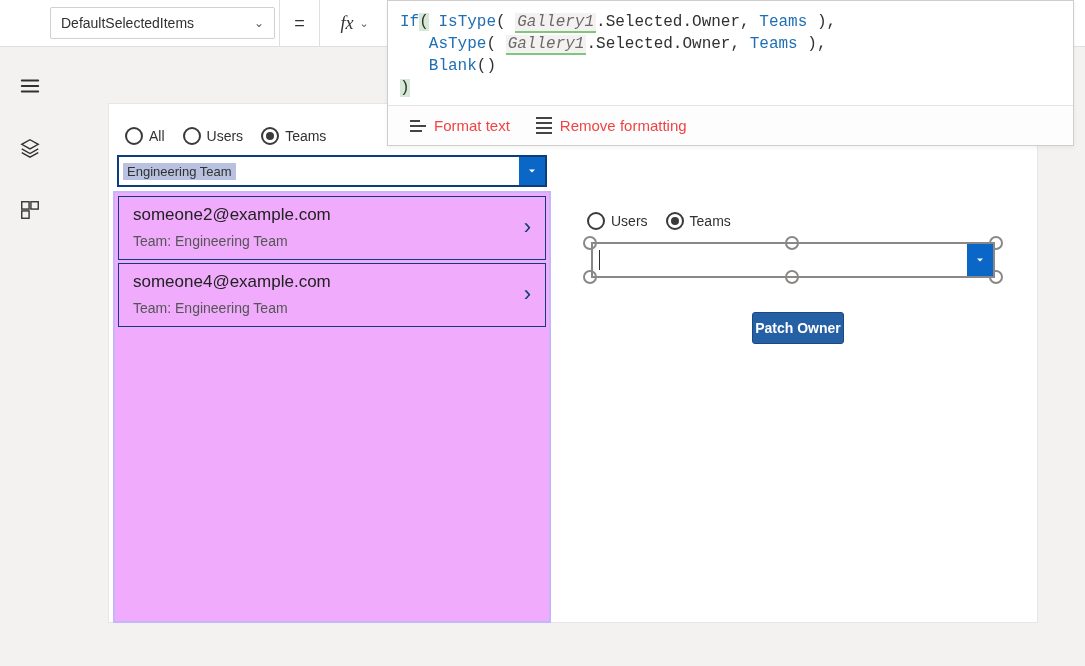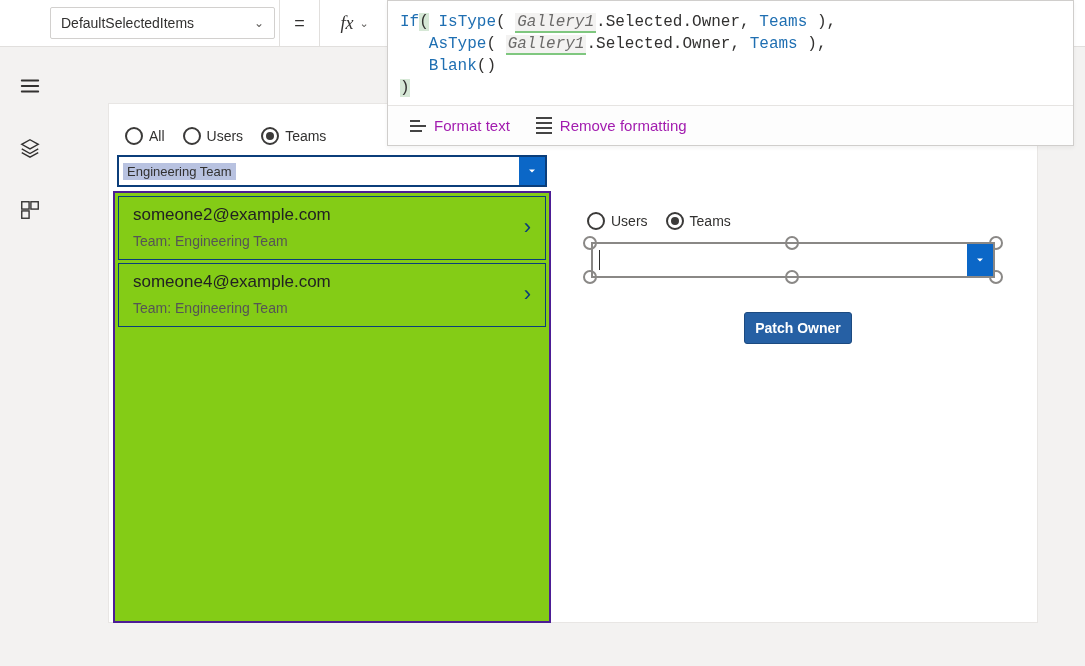--- a/index.html
+++ b/index.html
@@ -126,21 +126,21 @@
   .formula-code .ob, .formula-code .cb { color: #323130; }
   .paren-hi { background: #d6e8d6; }
   .formula-toolbar {
     display: flex;
     align-items: center;
     gap: 26px;
     height: 40px;
     border-top: 1px solid #e6e4e2;
     padding-left: 22px;
     font-size: 15px;
-    color: #a21caf;
+    color: #ef4444;
     background: #fdfdfd;
   }
   .formula-toolbar .ti { display: flex; gap: 8px; align-items: center; cursor: pointer; }
 
   
   .left-panel {
     position: absolute;
     left: 4px;
     top: 15px;
     width: 438px;
@@ -164,23 +164,23 @@
   .combo .dd-btn {
     width: 26px; height: 100%;
     background: #0b67c7;
     position: absolute; right: 0; top:0;
     display:flex; align-items:center; justify-content:center;
   }
   .combo .dd-btn svg { fill:#fff; width:12px; height:12px; }
 
   .gallery {
     margin-top: 4px;
-    border: 2px solid #4c1d95;
+    border: 2px solid #c4b5fd;
     height: 432px;
-    background:#84cc16;
+    background:#f0abfc;
   }
   .gal-item {
     border: 1px solid #0b3e7a;
     margin: 3px;
     padding: 8px 14px 10px 14px;
     display:flex; justify-content:space-between; align-items:center;
   }
   .gal-item .title { font-size: 17px; color:#222; }
   .gal-item .sub { font-size: 14px; color:#555; margin-top: 8px; }
   .gal-item .chev { font-size: 22px; color:#0b3e7a; }
@@ -213,21 +213,21 @@
   }
   .sel-combo .dd-btn {
     width: 26px; height: 100%;
     background: #0b67c7;
     position: absolute; right: 0; top:0;
     display:flex; align-items:center; justify-content:center;
   }
   .sel-combo .dd-btn svg { fill:#fff; width:12px; height:12px; }
   .patch-btn {
     margin: 34px auto 0 auto;
-    width: 108px; height: 32px;
+    width: 92px; height: 32px;
     background: #2660a4;
     color:#fff;
     border:1px solid #1c4a80;
     border-radius: 3px;
     font-size: 14px; font-weight:600;
     display:flex; align-items:center; justify-content:center;
   }
   .ic-lines { display:flex; flex-direction:column; gap:3px; }
   .ic-lines span { display:block; height:2px; background:#444; }
 </style>

